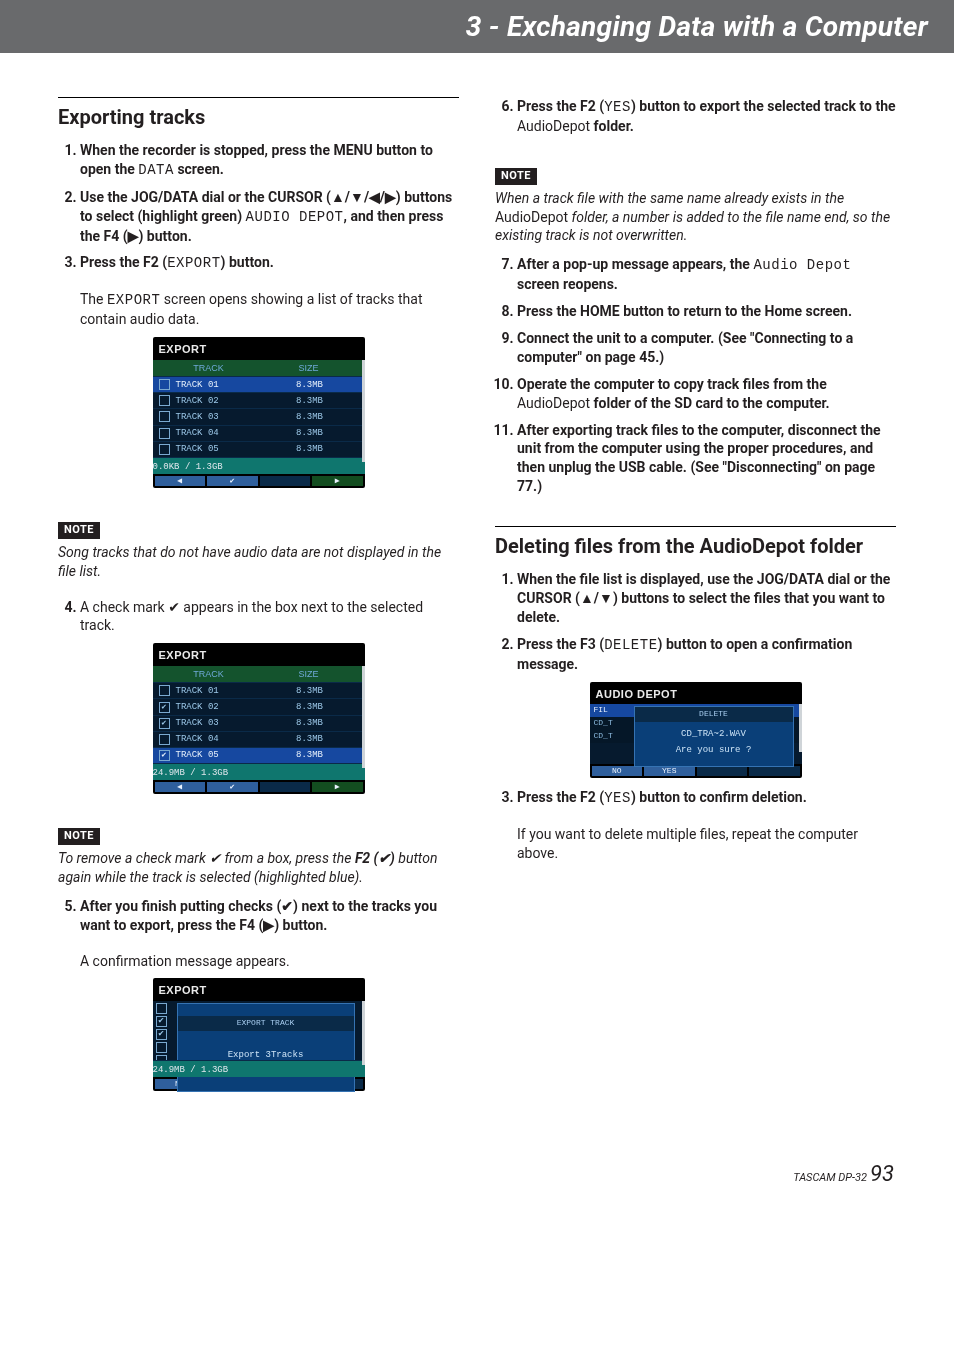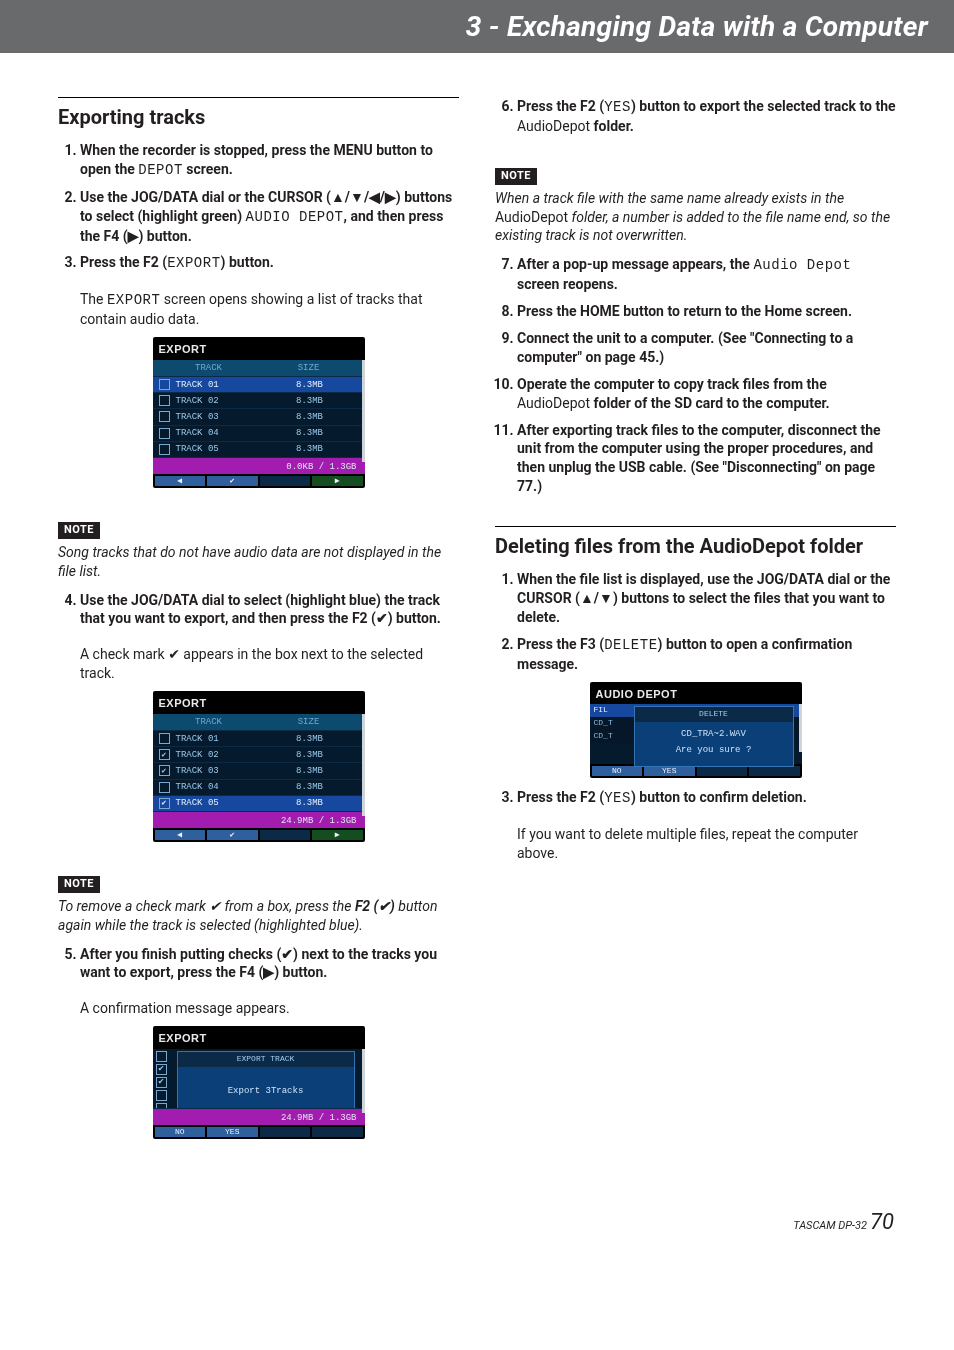--- a/index.html
+++ b/index.html
@@ -86,23 +86,23 @@
     font-weight: 700;
     font-size: 11px;
     padding: 5px 6px 3px 6px;
     letter-spacing: 0.5px;
   }
   .ss-table {
     background: #061a2e;
   }
   .ss-header {
     display: flex;
-    background: #0c4a6e;
+    background: #14532d;
     color: #6fa9d8;
-    font-family: Liberation Mono, monospace;
+    font-family: Liberation Sans, sans-serif;
     font-size: 9px;
     padding: 2px 6px;
   }
   .ss-header .track { flex: 0 0 100px; text-align: center; }
   .ss-header .size { flex: 1; text-align: center; }
   .ss-row {
     display: flex;
     align-items: center;
     color: #9cc8e8;
     font-family: "Courier New", monospace;
@@ -115,24 +115,24 @@
     width: 9px; height: 9px; border: 1px solid #7aa9d0;
     display: inline-flex; align-items:center; justify-content:center;
     font-size: 8px; line-height: 8px; margin-right: 6px;
   }
   .ss-row .trk { flex: 0 0 85px; }
   .ss-row .sz { flex: 1; text-align: center; }
   .ss-footer {
     color: #dfe6ec;
     font-family: "Courier New", monospace;
     font-size: 9px;
-    text-align: right;
-    padding: 3px 8px 1px 0;
+    text-align: left;
+    padding: 3px 2px 1px 0;
     border-top: 1px solid #0a2a48;
-    background: #a21caf;
+    background: #0f766e;
   }
   .ss-buttons {
     display: flex;
     gap: 2px;
     padding: 2px 2px 0 2px;
   }
   .ss-btn {
     flex: 1;
     height: 10px;
     background: #2f5f9c;
@@ -142,21 +142,21 @@
     line-height: 10px;
     font-family: "Courier New", monospace;
   }
   .ss-btn.blank { background: #0a2a48; color: transparent; }
   .ss-btn.last { background: #134d20; }
   .ss-overlay-wrap { position: relative; }
   .ss-overlay {
     position: absolute; left: 24px; right: 10px; top: 2px;
     background: #0a3f78; border: 1px solid #3573b3;
     color: #cde4f7; font-family: "Courier New", monospace;
-    font-size: 9px; text-align: center; padding: 6px 4px;
+    font-size: 9px; text-align: center; padding: 18px 4px;
   }
   .ss-overlay .title { color: #a8cdf0; background:#0a2a48; margin:-6px -4px 6px -4px; padding:2px; font-size:8px;}
   .ss-leftcol {
     position:absolute; left:3px; top:2px; display:flex; flex-direction:column; gap:2px;
   }
   .ss-leftcol .cbx2 {
     width:9px; height:9px; border:1px solid #7aa9d0; display:flex; align-items:center; justify-content:center;
     font-size:8px; color:#9cc8e8; background:#061a2e;
   }
   .sidebar-marker { width:3px; background:#cfd4d8; position:absolute; right:0; top:0; bottom:12px;}
@@ -195,21 +195,21 @@
 <div class="header-bar">
   <span>3 - Exchanging Data with a Computer</span>
 </div>
 
 <div class="page">
 
   <div class="col">
     <h2> Exporting tracks</h2>
 
     <ol>
-      <li><span>When the recorder is stopped, press the MENU button to open the <span class="mono">DEPOT</span> screen.</span></li>
+      <li><span>When the recorder is stopped, press the MENU button to open the <span class="mono">DATA</span> screen.</span></li>
       <li><span>Use the JOG/DATA dial or the CURSOR (▲/▼/◀/▶) buttons to select (highlight green) <span class="mono">AUDIO DEPOT</span>, and then press the F4 (▶) button.</span></li>
       <li>
         <span>Press the F2 (<span class="mono">EXPORT</span>) button.</span>
         <span class="body">The <span class="mono">EXPORT</span> screen opens showing a list of tracks that contain audio data.</span>
       </li>
     </ol>
 
     
     <div class="screenshot">
       <div class="ss-title">EXPORT</div>
@@ -254,21 +254,20 @@
           <div class="ss-btn blank"></div>
           <div class="ss-btn last">▶</div>
         </div>
     </div>
 
     <div class="note-label">NOTE</div>
     <p class="note-text">Song tracks that do not have audio data are not displayed in the file list.</p>
 
     <ol start="4">
       <li>
-        <span>Use the JOG/DATA dial to select (highlight blue) the track that you want to export, and then press the F2 (✔) button.</span>
         <span class="body">A check mark ✔ appears in the box next to the selected track.</span>
       </li>
     </ol>
 
     
     <div class="screenshot">
       <div class="ss-title">EXPORT</div>
       <div class="ss-table ss-inner-rel">
         <div class="ss-header">
           <span class="track">TRACK</span>
@@ -401,14 +400,14 @@
       <li>
         <span>Press the F2 (<span class="mono">YES</span>) button to confirm deletion.</span>
         <span class="body">If you want to delete multiple files, repeat the computer above.</span>
       </li>
     </ol>
   </div>
 </div>
 
 <div class="footer">
   <span class="brand">TASCAM DP-32</span>
-  <span class="num">70</span>
+  <span class="num">93</span>
 </div>
 
 </body></html>

